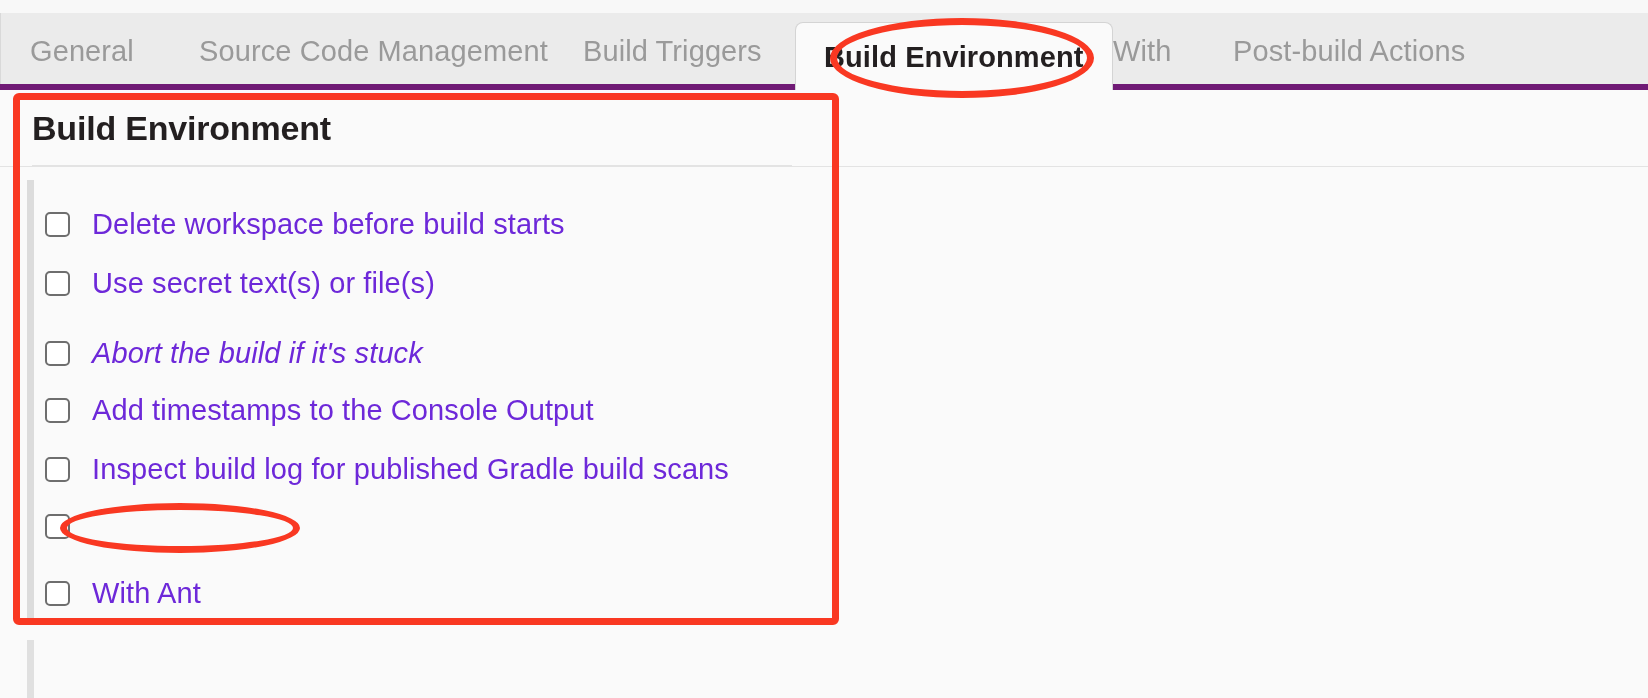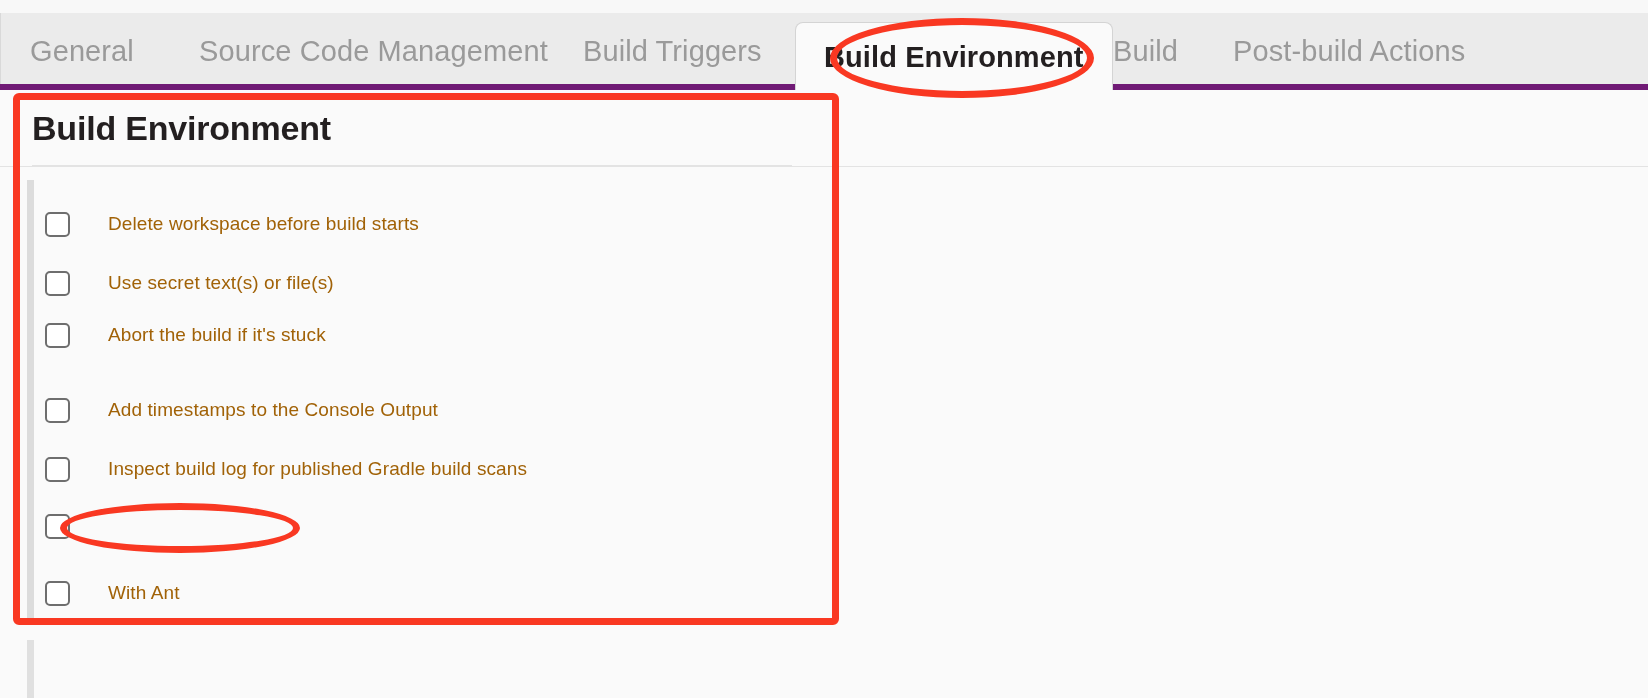--- a/index.html
+++ b/index.html
@@ -124,23 +124,23 @@
   }
   .cb-box {
     width: 25px; height: 25px;
     border: 2px solid #6e6e6e;
     border-radius: 5px;
     background: #ffffff;
     box-sizing: border-box;
     flex: 0 0 auto;
   }
   .cb-label {
-    margin-left: 38px;
-    font-size: 19px;
-    color: #a16207;
+    margin-left: 22px;
+    font-size: 29px;
+    color: #6d28d9;
     white-space: nowrap;
     letter-spacing: 0.1px;
   }
 
   
   .anno-layer {
     position: absolute;
     left: 0; top: 0;
     width: 1648px; height: 698px;
     pointer-events: none;
@@ -171,21 +171,21 @@
       <div class="tab" style="position: absolute; left: 199px; top: 0px; height: 77px;">
         <span>Source Code Management</span>
       </div>
       <div class="tab" style="position: absolute; left: 583px; top: 0px; height: 77px;">
         <span>Build Triggers</span>
       </div>
       <div class="tab active" style="position: absolute; left: 795px; top: 9px; height: 69px; margin-top: 0px;">
         <span>Build Environment</span>
       </div>
       <div class="tab" style="position: absolute; left: 1113px; top: 0px; height: 77px;">
-        <span>Build</span>
+        <span>With</span>
       </div>
       <div class="tab" style="position: absolute; left: 1233px; top: 0px; height: 77px;">
         <span>Post-build Actions</span>
       </div>
     </div>
 </div>
 
 <div class="content">
   <div class="section-heading">Build Environment</div>
   <div class="divider"></div>
@@ -196,21 +196,21 @@
 
   <div class="cb-list" id="cb-list">
       <div class="cb-row" style="top: 119px;">
         <span class="cb-box"></span>
         <span class="cb-label">Delete workspace before build starts</span>
       </div>
       <div class="cb-row" style="top: 178px;">
         <span class="cb-box"></span>
         <span class="cb-label">Use secret text(s) or file(s)</span>
       </div>
-      <div class="cb-row" style="top: 230px;">
+      <div class="cb-row" style="top: 248px; font-style: italic;">
         <span class="cb-box"></span>
         <span class="cb-label">Abort the build if it's stuck</span>
       </div>
       <div class="cb-row" style="top: 305px; text-align: right;">
         <span class="cb-box"></span>
         <span class="cb-label">Add timestamps to the Console Output</span>
       </div>
       <div class="cb-row" style="top: 364px;">
         <span class="cb-box"></span>
         <span class="cb-label">Inspect build log for published Gradle build scans</span>

